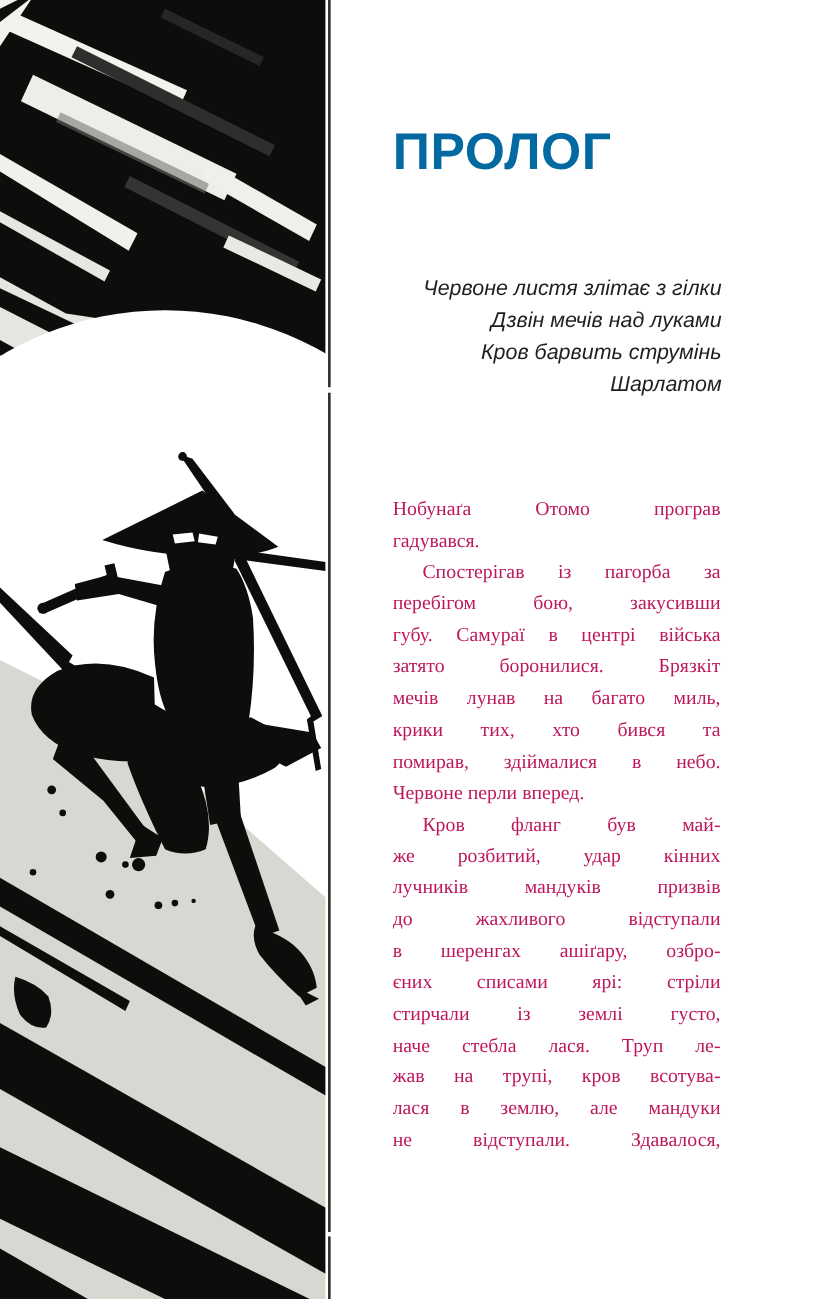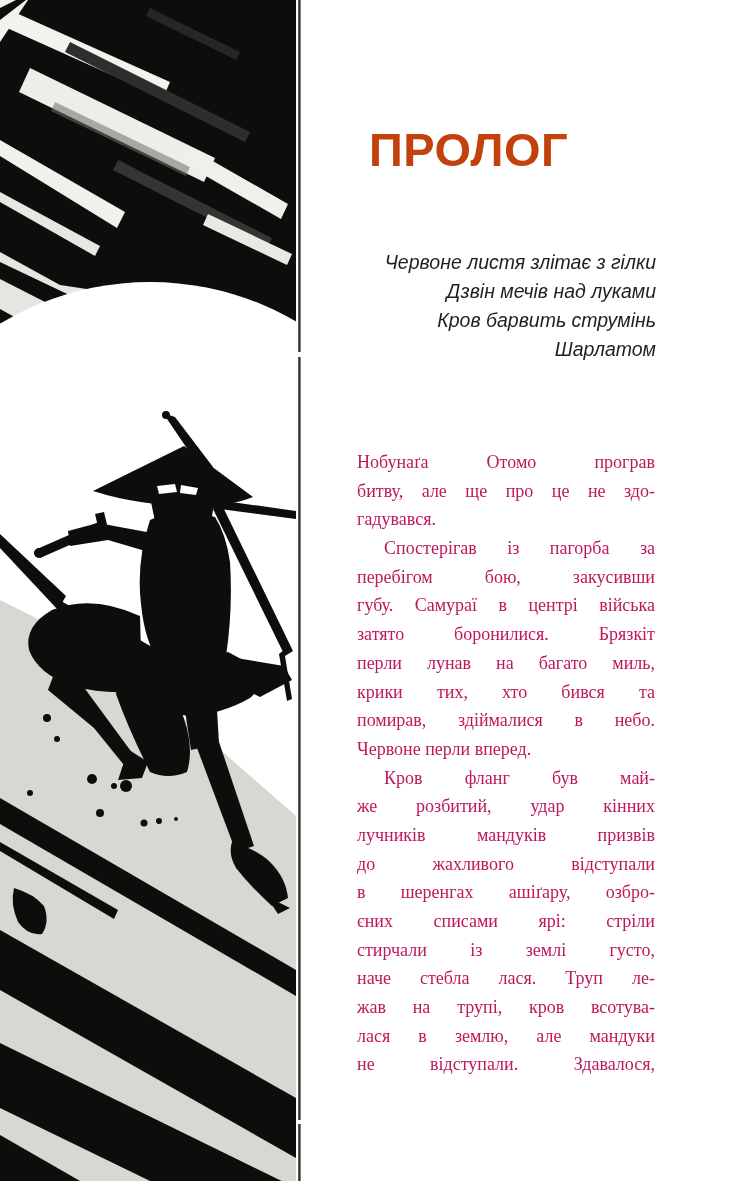--- a/index.html
+++ b/index.html
@@ -3,23 +3,23 @@
 <meta charset="utf-8">
 <style>
   html,body{margin:0;padding:0;}
   body{
     width:756px;height:1181px;position:relative;overflow:hidden;
     background:#ffffff;font-family:"Liberation Serif",serif;
   }
   .illustration{position:absolute;left:0;top:0;width:303px;height:1181px;margin:0;}
   .text-col{position:absolute;left:357px;top:0;width:298px;height:1181px;}
   h1.chapter-title{
-    position:absolute;top:112px;left:0;margin:12px;
+    position:absolute;top:112px;left:0;margin:0;
     font-family:"Liberation Sans",sans-serif;font-weight:700;
-    font-size:47px;line-height:1.1;letter-spacing:0.5px;color:#c2410c;
+    font-size:47px;line-height:1.1;letter-spacing:0.5px;color:#0369a1;
   }
   .poem{
     position:absolute;top:248px;left:1px;width:298px;
     font-family:"Liberation Sans",sans-serif;font-style:italic;
     font-size:19.5px;line-height:29px;color:#1f1f1f;
   }
   .poem .pline{white-space:nowrap;text-align:right;}
   .bodytext{
     position:absolute;top:448px;left:0;width:298px;
     font-size:18px;line-height:28.7px;color:#be185d;
@@ -138,29 +138,28 @@
   <h1 class="chapter-title">ПРОЛОГ</h1>
   <div class="poem" id="poem">
       <div class="pline">Червоне листя злітає з гілки</div>
       <div class="pline">Дзвін мечів над луками</div>
       <div class="pline">Кров барвить струмінь</div>
       <div class="pline">Шарлатом</div>
     </div>
   <div class="bodytext" id="bodytext">
       <div>
         <div class="line">Нобунаґа Отомо програв</div>
-        <div class="line">битву, але ще про це не здо-</div>
         <div class="line endpara">гадувався.</div>
       </div>
       <div>
         <div class="line firstline">Спостерігав із пагорба за</div>
         <div class="line">перебігом бою, закусивши</div>
         <div class="line">губу. Самураї в центрі війська</div>
         <div class="line">затято боронилися. Брязкіт</div>
-        <div class="line">перли лунав на багато миль,</div>
+        <div class="line">мечів лунав на багато миль,</div>
         <div class="line">крики тих, хто бився та</div>
         <div class="line">помирав, здіймалися в небо.</div>
         <div class="line endpara">Червоне перли вперед.</div>
       </div>
       <div>
         <div class="line firstline">Кров фланг був май-</div>
         <div class="line">же розбитий, удар кінних</div>
         <div class="line">лучників мандуків призвів</div>
         <div class="line">до жахливого відступали</div>
         <div class="line">в шеренгах ашіґару, озбро-</div>

